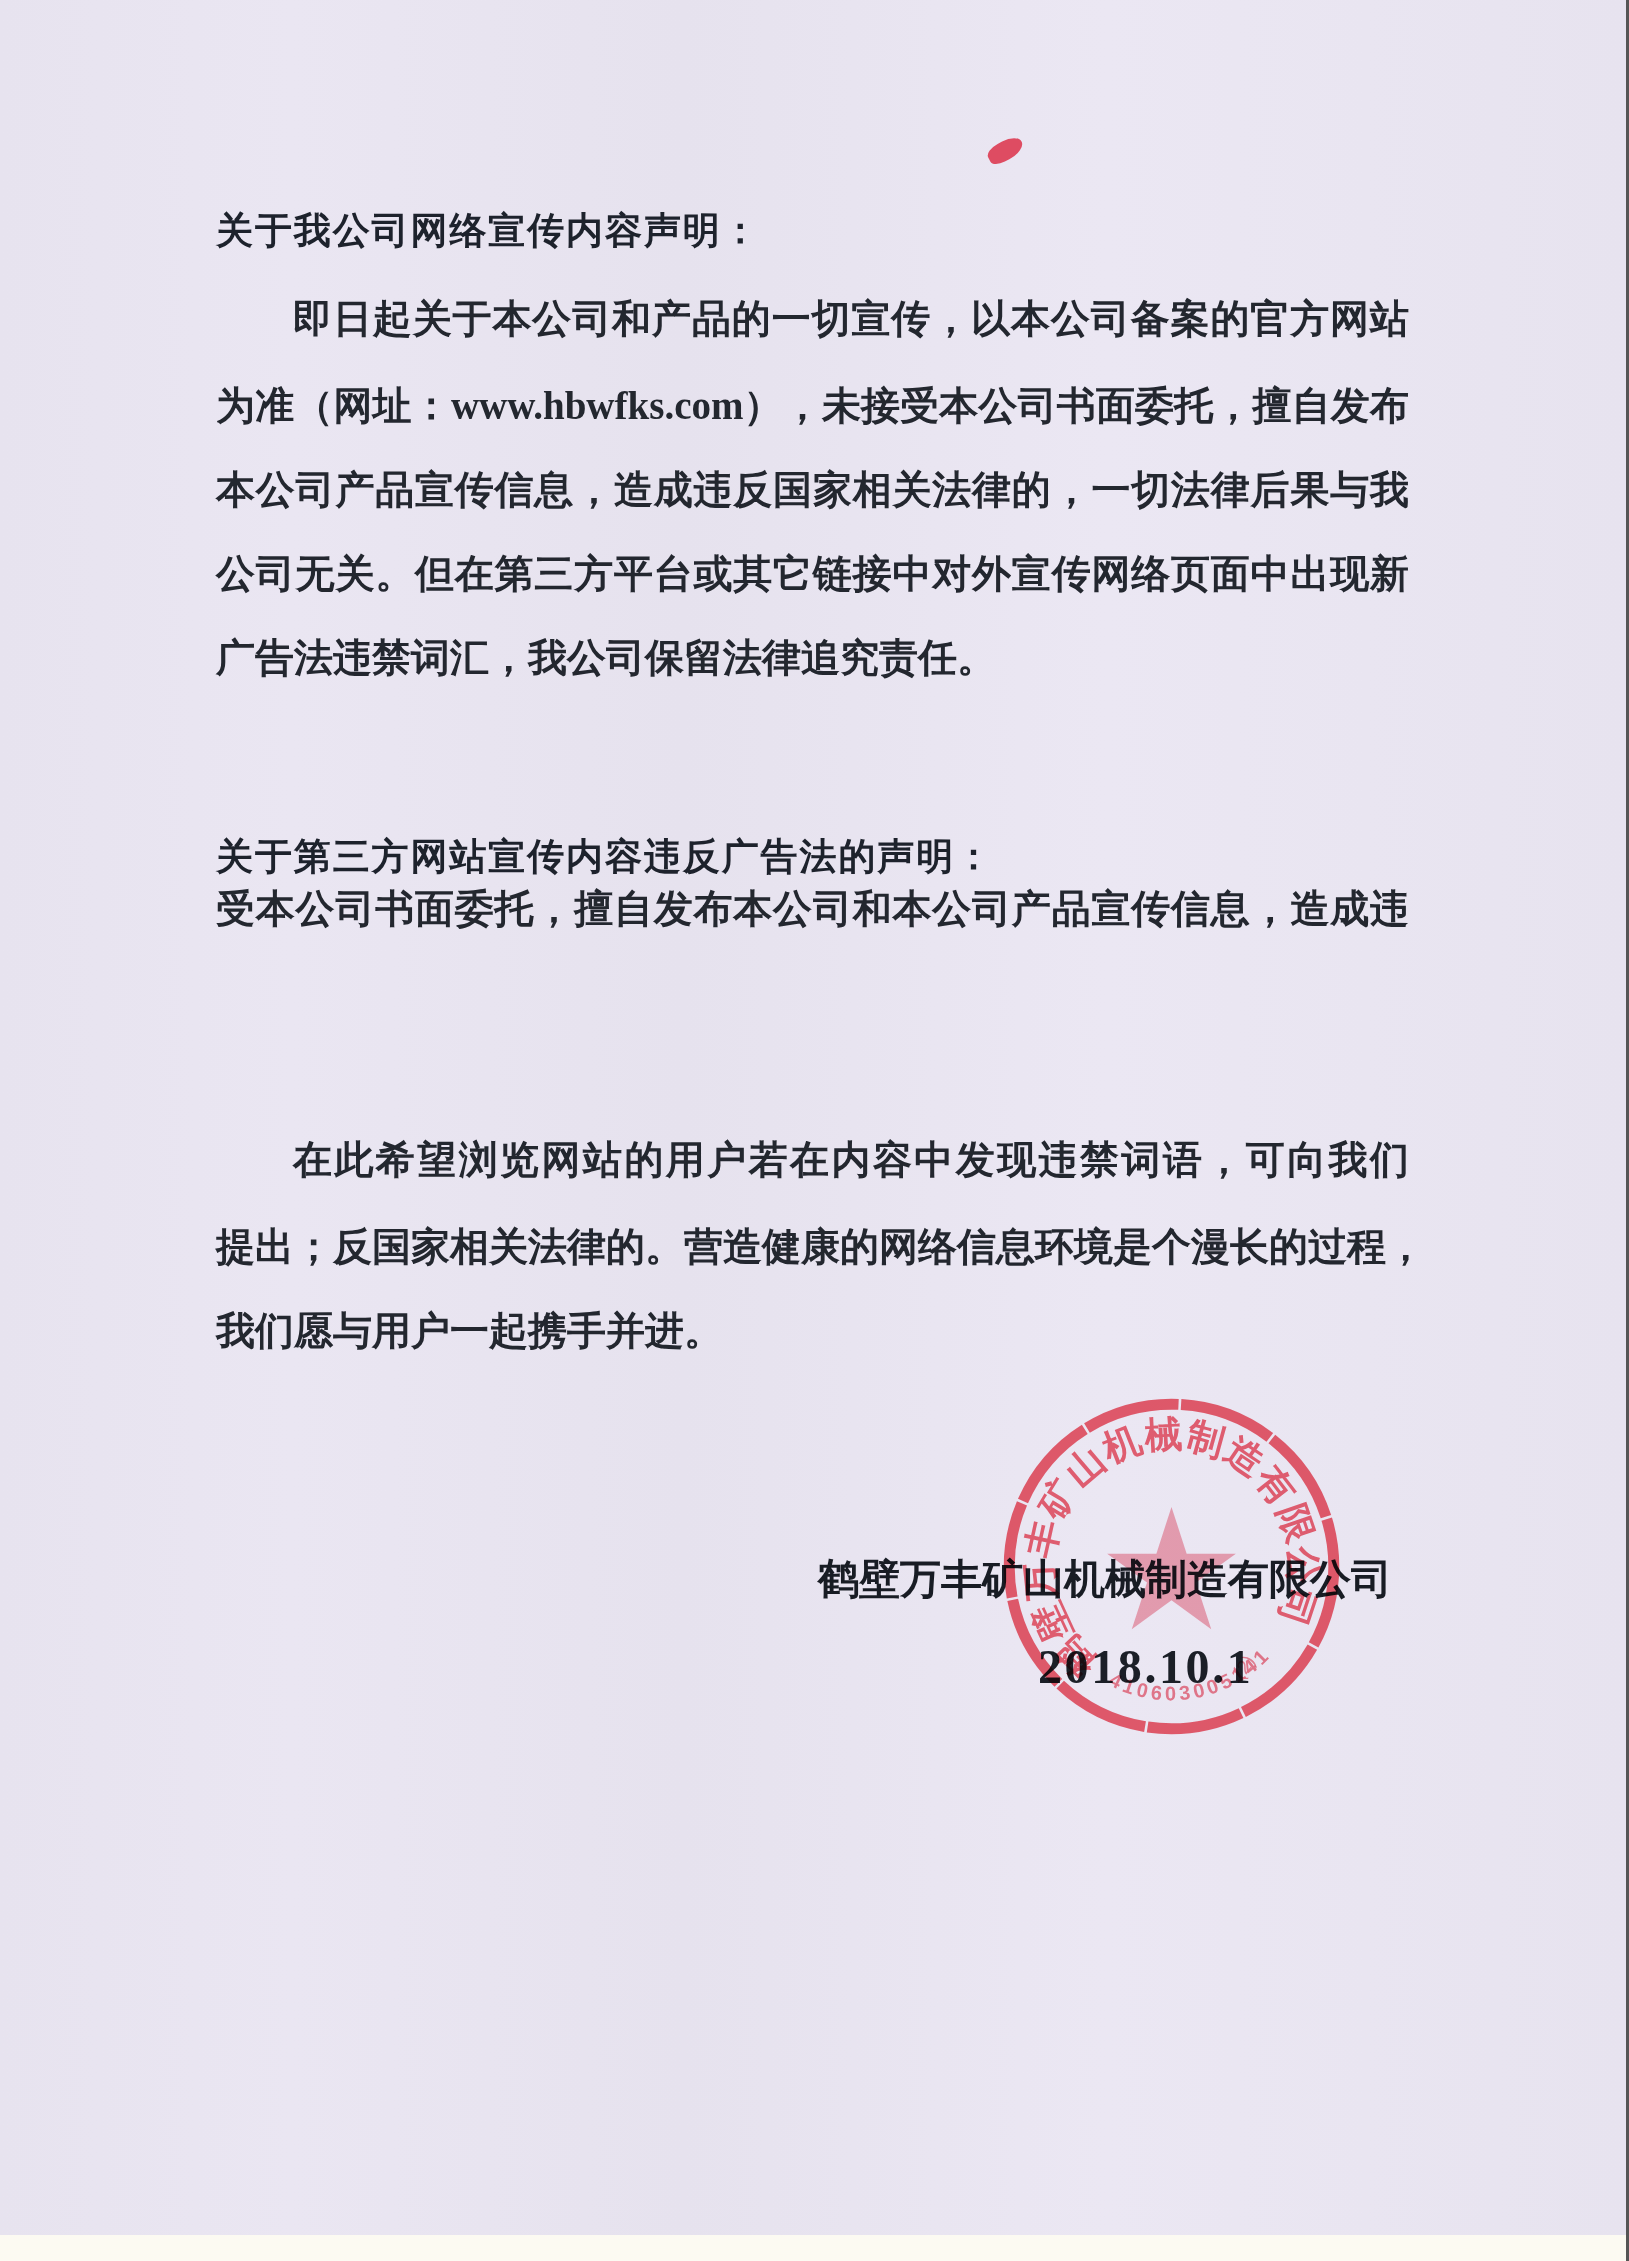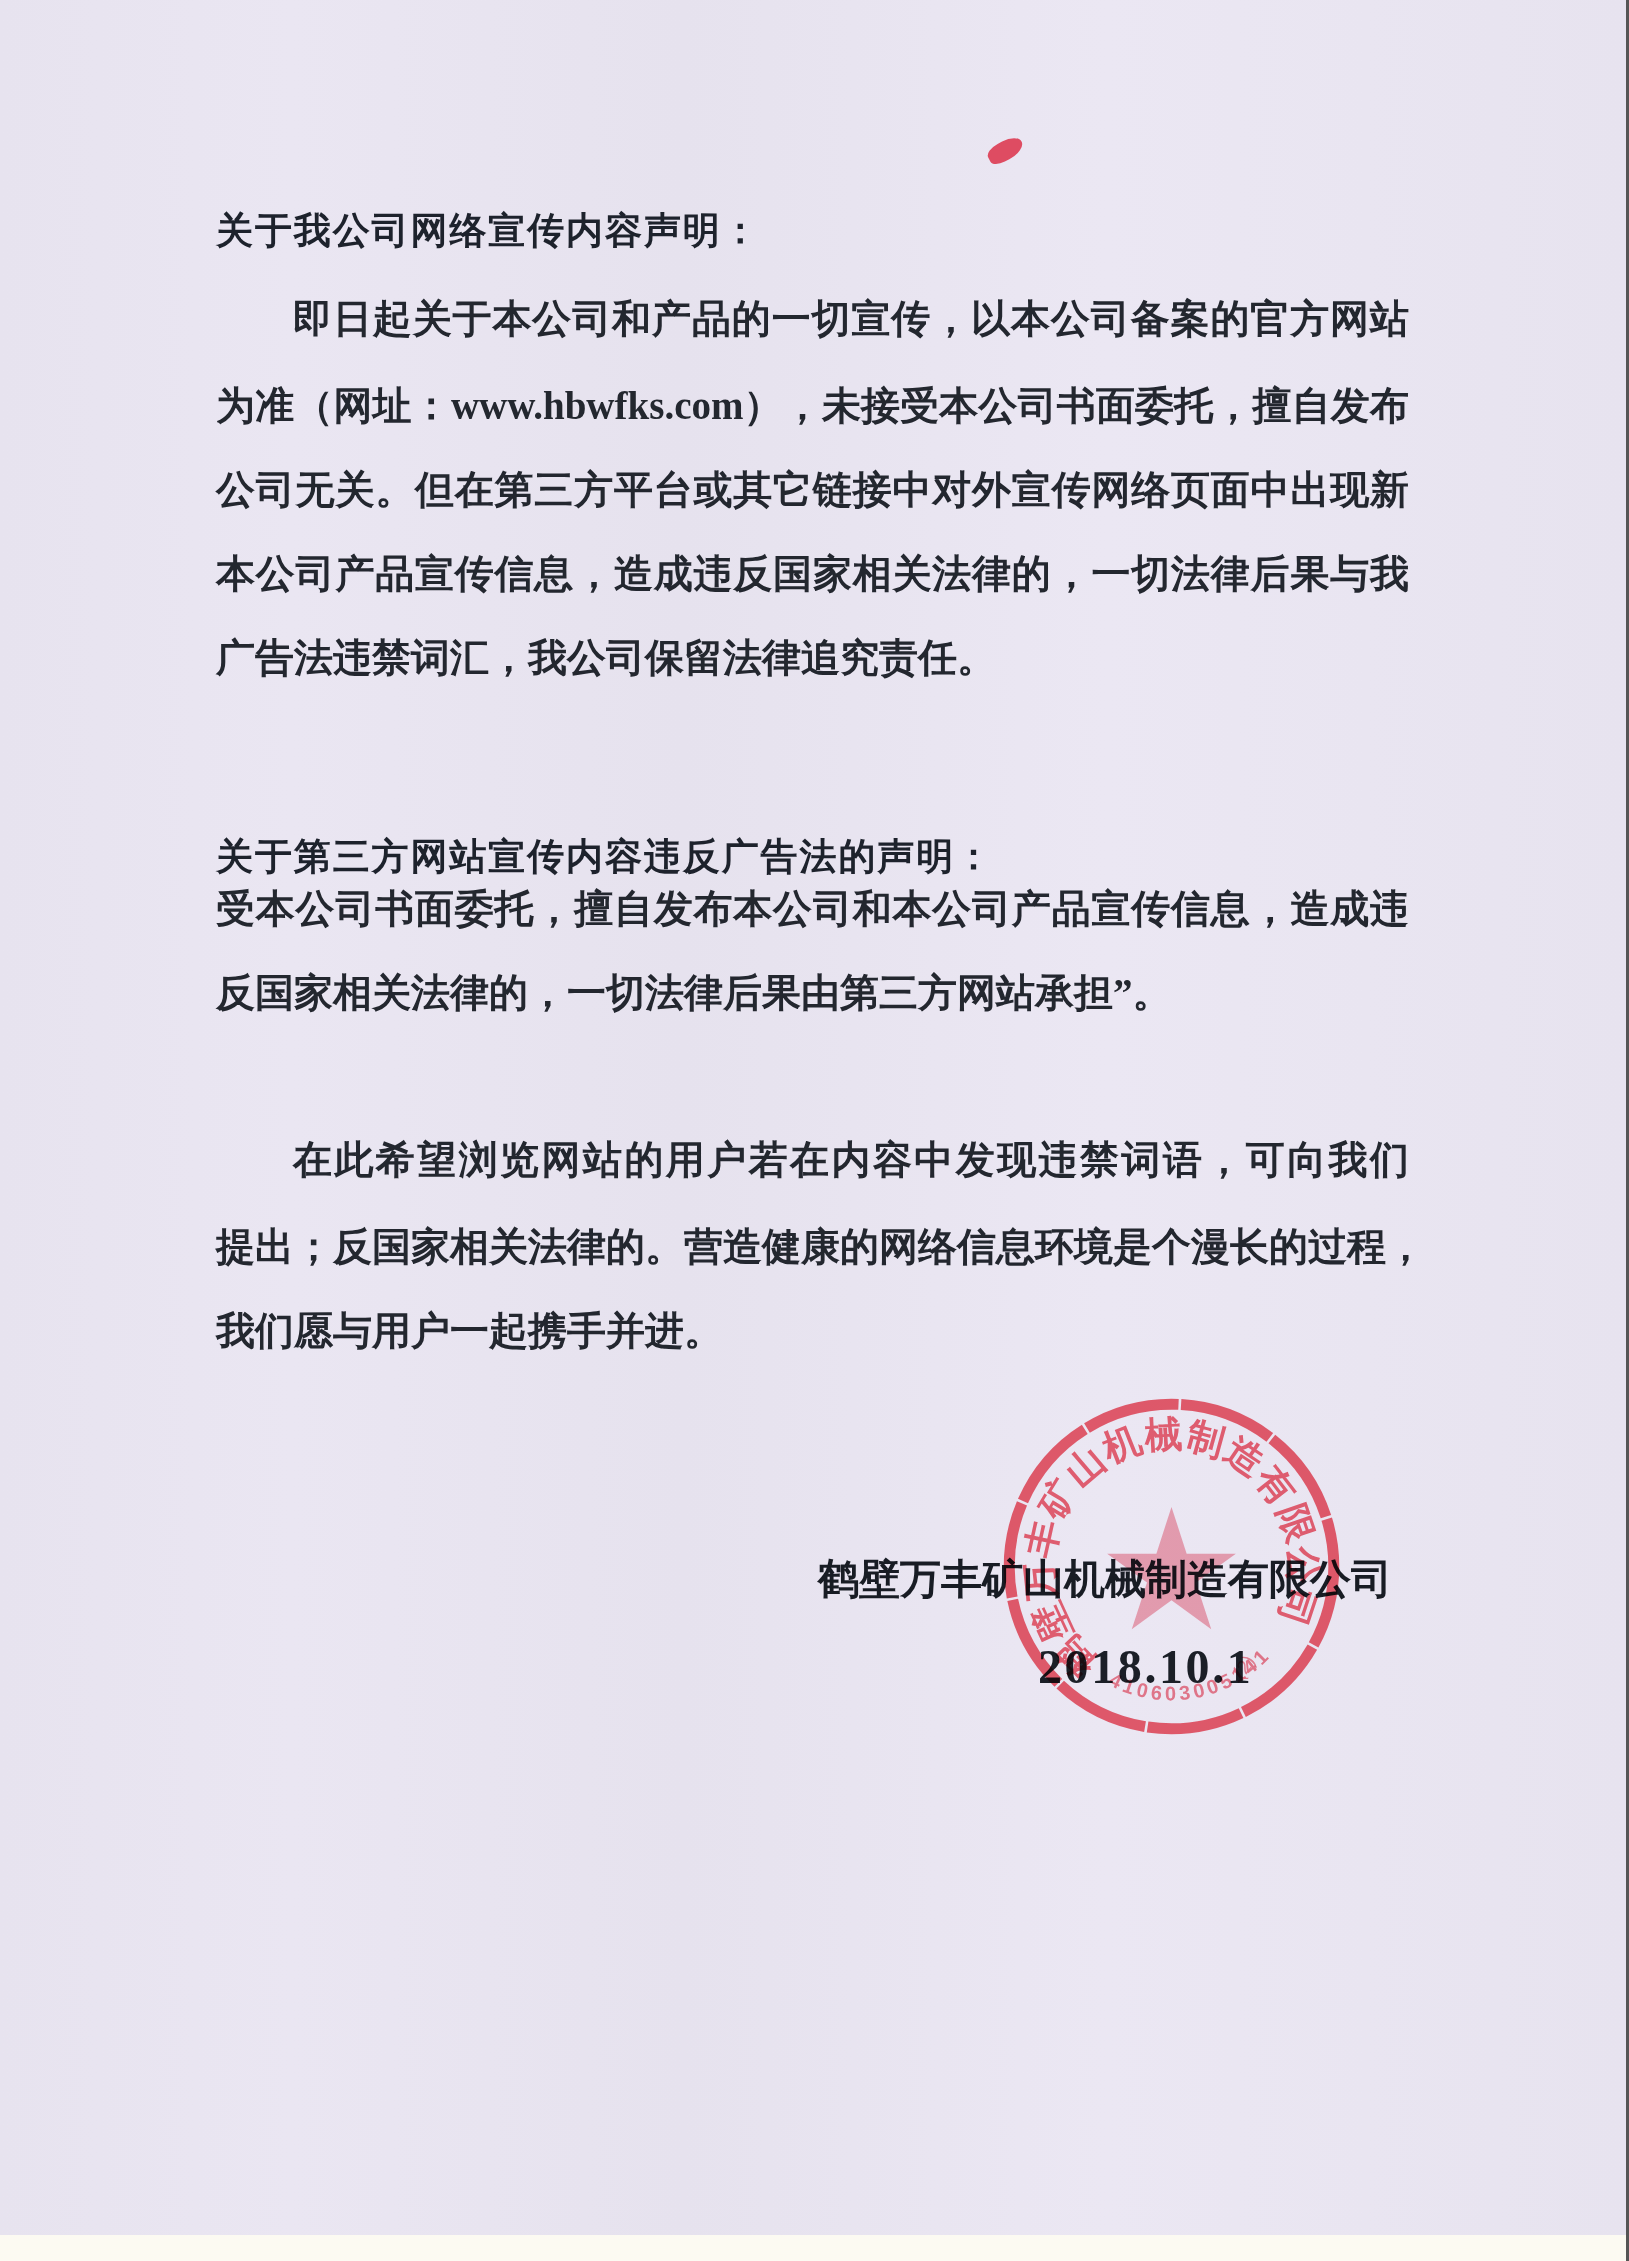--- a/index.html
+++ b/index.html
@@ -60,30 +60,29 @@
 
 <div class="page">
 
   <div class="ink-speck"></div>
 
   <h1 class="h h1">关于我公司网络宣传内容声明：</h1>
 
   <div class="para p1">
     <div class="line indent">即日起关于本公司和产品的一切宣传，以本公司备案的官方网站</div>
     <div class="line">为准（网址：www.hbwfks.com），未接受本公司书面委托，擅自发布</div>
+    <div class="line">本公司产品宣传信息，造成违反国家相关法律的，一切法律后果与我</div>
     <div class="line">公司无关。但在第三方平台或其它链接中对外宣传网络页面中出现新</div>
-    <div class="line">本公司产品宣传信息，造成违反国家相关法律的，一切法律后果与我</div>
     <div class="line last">广告法违禁词汇，我公司保留法律追究责任。</div>
   </div>
 
   <h2 class="h h2">关于第三方网站宣传内容违反广告法的声明：</h2>
 
   <div class="para p2">
     <div class="line">受本公司书面委托，擅自发布本公司和本公司产品宣传信息，造成违</div>
-    <div class="line last">反国家相关法律的，一切法律后果由第三方网站承担”。</div>
   </div>
 
   <div class="para p3">
     <div class="line indent">在此希望浏览网站的用户若在内容中发现违禁词语，可向我们</div>
     <div class="line">提出；反国家相关法律的。营造健康的网络信息环境是个漫长的过程，</div>
     <div class="line last">我们愿与用户一起携手并进。</div>
   </div>
 
   <div class="sig-company">鹤壁万丰矿山机械制造有限公司</div>
   <div class="sig-date">2018.10.1</div>

